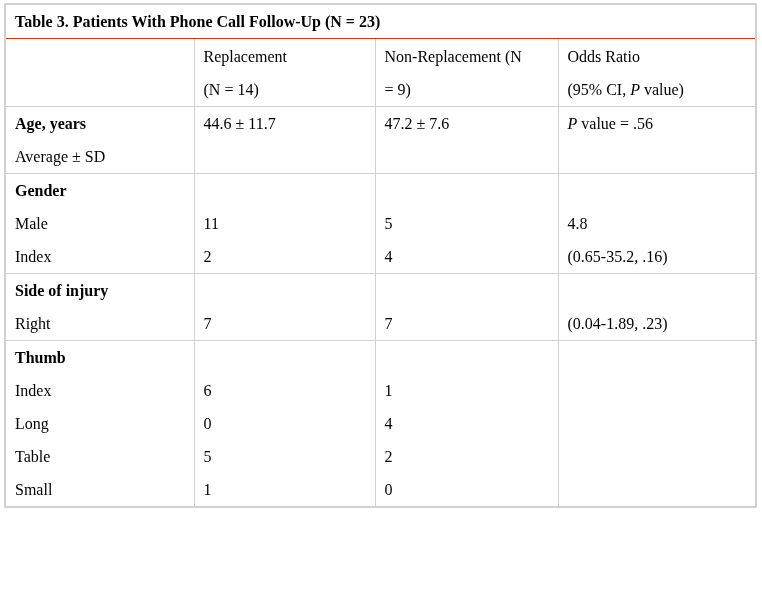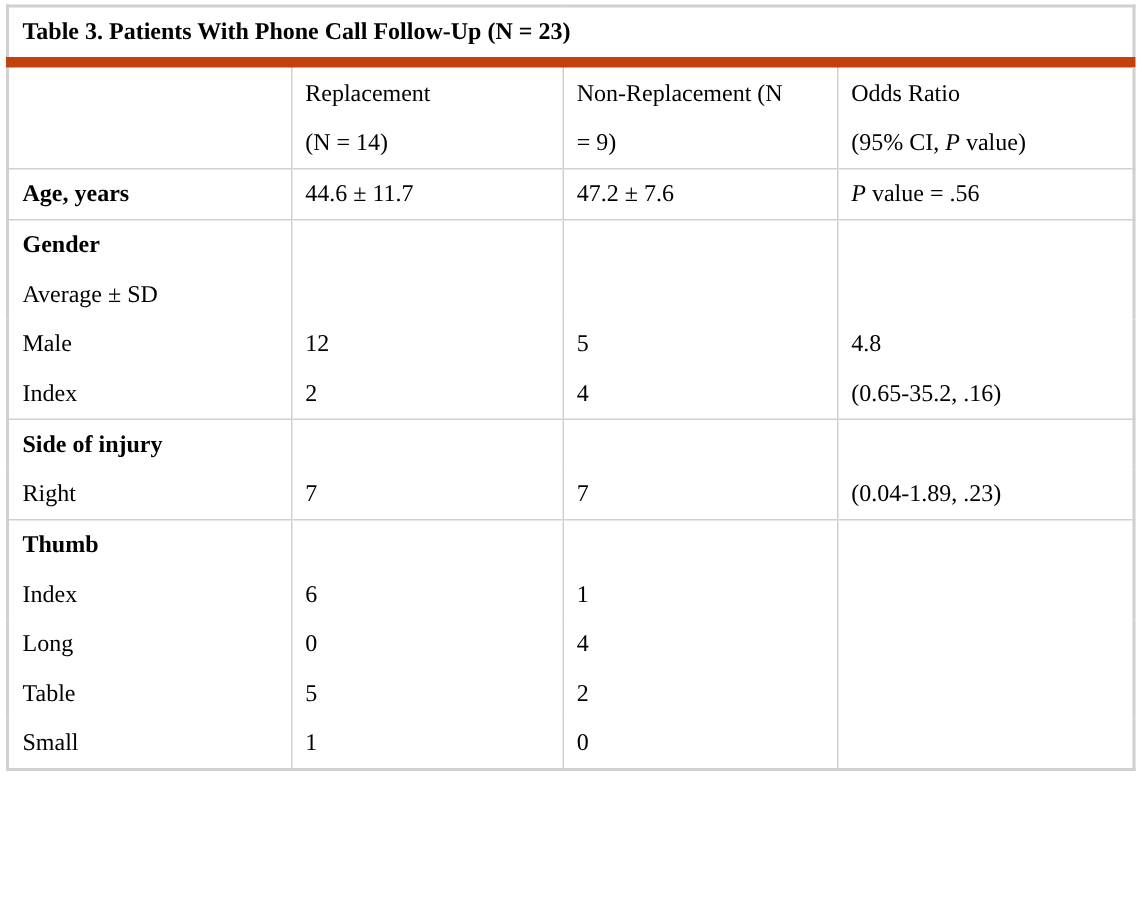--- a/index.html
+++ b/index.html
@@ -28,21 +28,21 @@
     padding: 0 4px 0 9px;
     vertical-align: middle;
     overflow: hidden;
     white-space: nowrap;
   }
   
   tr.cols td + td {
     border-left: 1.5px solid #d0d0d0;
   }
   .title-row td {
-    border-bottom: 7px solid #c2410c;
+    border-bottom: 1px solid #c2410c;
     font-weight: bold;
     height: 33px;
     margin-top: 28px;
   }
   .header-row td {
     border-bottom: 1.5px solid #d0d0d0;
     padding-top: 1px;
     vertical-align: top;
   }
   .header-row .hline {
@@ -97,36 +97,36 @@
           <div class="hline"><span>(95% CI, </span><i class="pv">P</i><span> value)</span></div>
         </td>
       </tr>
 
       <tr class="line cols section-start">
         <td class="bold">Age, years</td>
         <td>44.6 ± 11.7</td>
         <td>47.2 ± 7.6</td>
         <td><i class="pv">P</i><span> value = .56</span></td>
       </tr>
+      <tr class="line cols">
+        <td>Average ± SD</td>
+        <td></td>
+        <td></td>
+        <td></td>
+      </tr>
+
       <tr class="line cols section-start">
         <td class="bold">Gender</td>
         <td></td>
         <td></td>
         <td></td>
       </tr>
-
-      <tr class="line cols">
-        <td>Average ± SD</td>
-        <td></td>
-        <td></td>
-        <td></td>
-      </tr>
       <tr class="line cols">
         <td>Male</td>
-        <td>12</td>
+        <td>11</td>
         <td>5</td>
         <td>4.8</td>
       </tr>
       <tr class="line cols">
         <td>Index</td>
         <td>2</td>
         <td>4</td>
         <td>(0.65-35.2, .16)</td>
       </tr>
 

